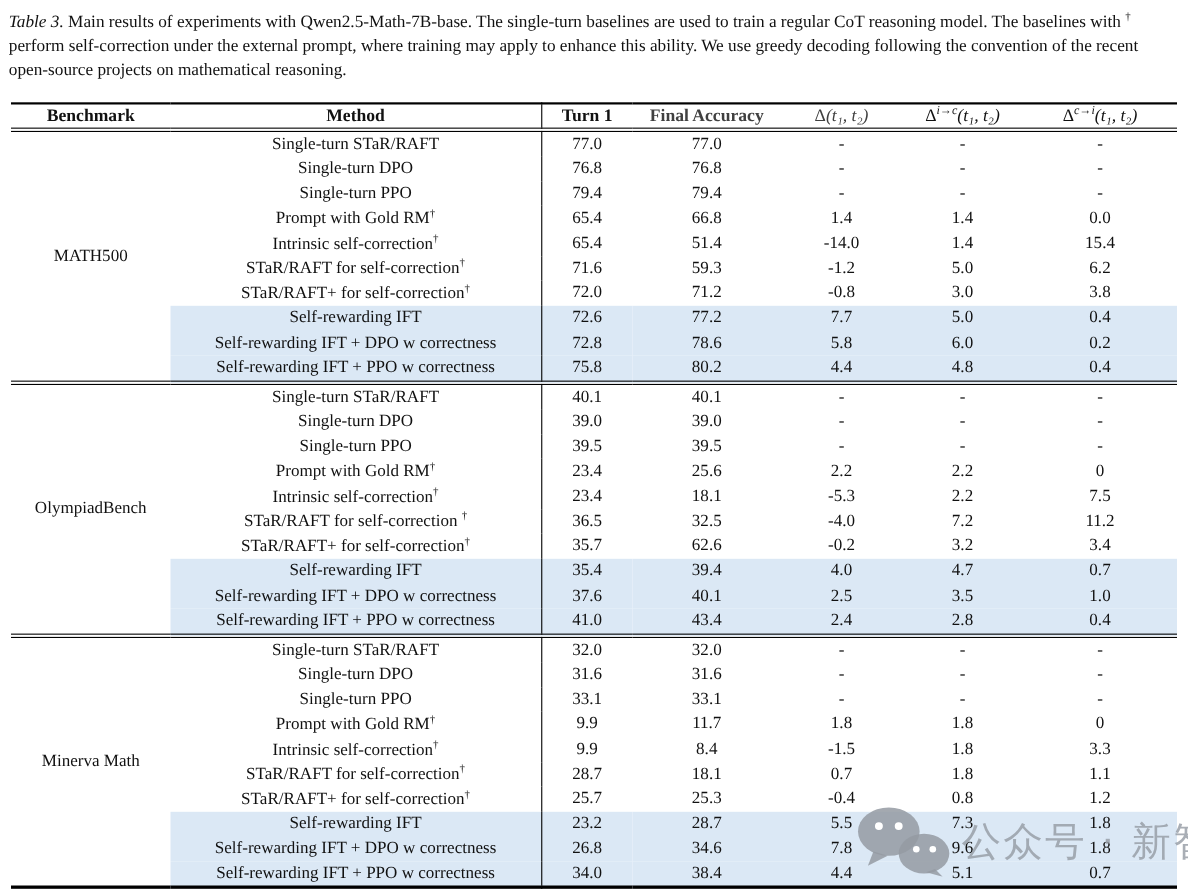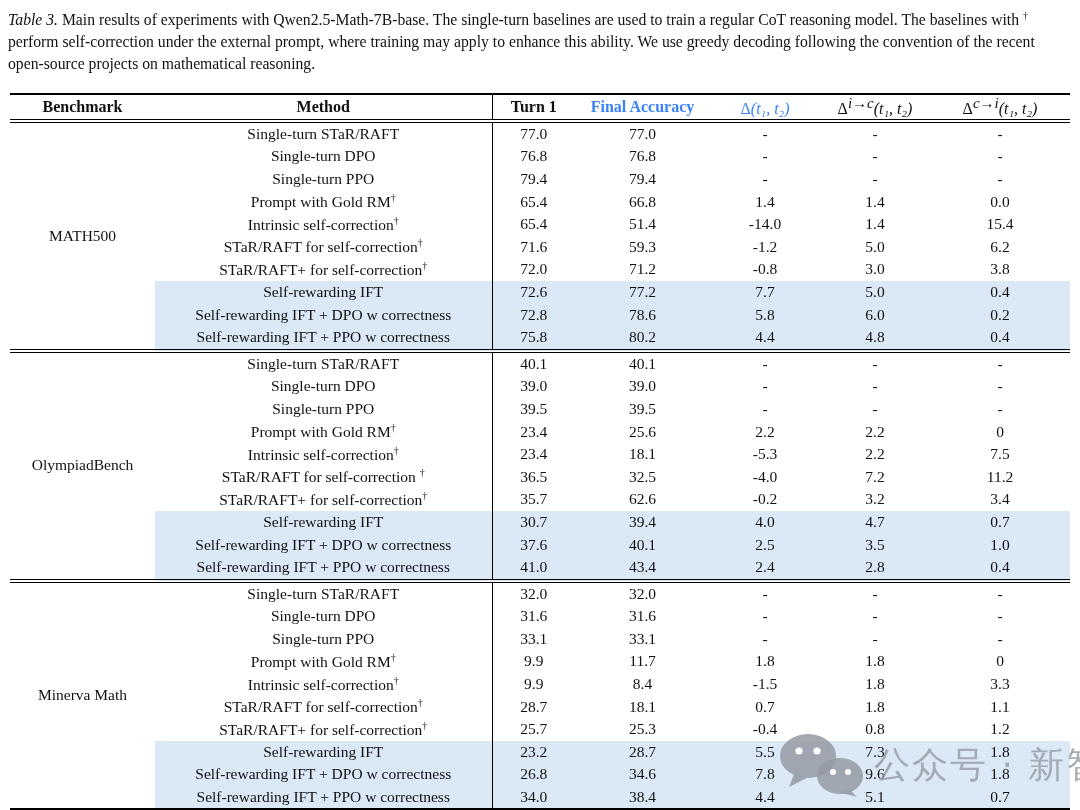--- a/index.html
+++ b/index.html
@@ -26,23 +26,23 @@
     width: 1060px;
     margin: 19px 0 0 10px;
     border-top: 2px solid #000;
     border-bottom: 3px solid #000;
     font-size: 15.5px;
     color: #111;
   }
   thead tr { height: 22px; border-bottom: 4px double #000; }
   thead th { font-size: 16px; font-weight: bold; text-align: center; padding: 0; vertical-align: middle; }
   thead th.math { font-weight: normal; font-family: Liberation Serif, serif; }
-  .red { color: #3b82f6; }
+  .red { color: #404040; }
   .msym { font-style: normal; }
-  .msup { font-size: 15px; font-style: italic; letter-spacing: 0; }
+  .msup { font-size: 11px; font-style: italic; letter-spacing: 0; }
   .margs { font-style: italic; }
 
   tbody td { height: 22.6px; padding: 0; text-align: center; vertical-align: middle; line-height: 1.05; }
   tbody + tbody { border-top: 4px double #000; }
   td.benchmark { text-align: center; vertical-align: middle; background: transparent; margin-top: 46px; }
   td.method { border-right: 1.5px solid #000; }
   td.method sup, td.benchmark sup { font-size: 10px; }
   tr.hl { background: #dbe8f5; }
 
   .watermark {
@@ -222,21 +222,21 @@
       <tr>
         <td class="method">STaR/RAFT+ for self-correction<sup>†</sup></td>
         <td class="val">35.7</td>
         <td class="val">62.6</td>
         <td class="val">-0.2</td>
         <td class="val">3.2</td>
         <td class="val">3.4</td>
       </tr>
       <tr class="hl">
         <td class="method">Self-rewarding IFT</td>
-        <td class="val">30.7</td>
+        <td class="val">35.4</td>
         <td class="val">39.4</td>
         <td class="val">4.0</td>
         <td class="val">4.7</td>
         <td class="val">0.7</td>
       </tr>
       <tr class="hl">
         <td class="method">Self-rewarding IFT + DPO w correctness</td>
         <td class="val">37.6</td>
         <td class="val">40.1</td>
         <td class="val">2.5</td>

